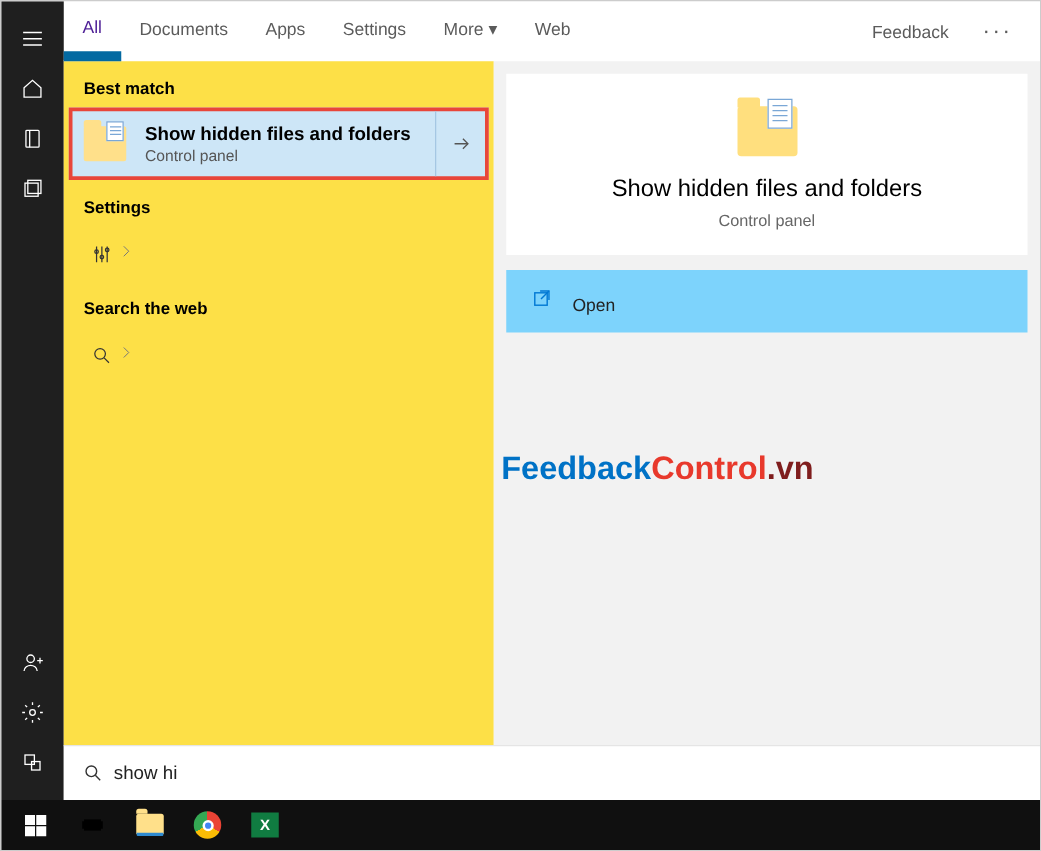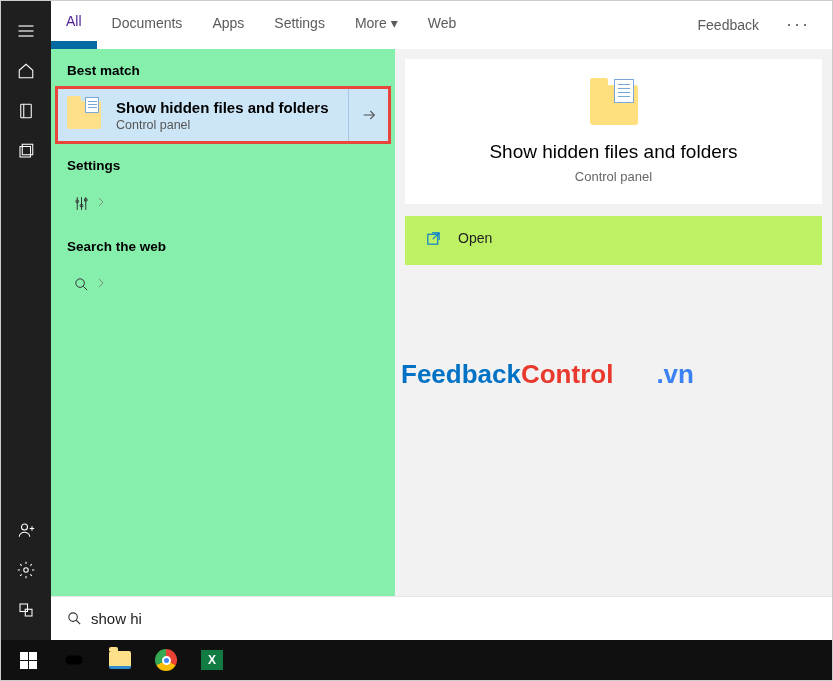--- a/index.html
+++ b/index.html
@@ -17,21 +17,21 @@
   
   .tabs { display:flex; align-items:center; height:48px; padding:0 10px 0 0; border-bottom:1px solid #fff; }
   .tab { padding:0 15px; height:48px; display:flex; align-items:center; color:#5b5b5b; font-size:14px; cursor:pointer; border-bottom:3px solid transparent; position:relative;}
   .tab.active { color:#4c1d95; font-weight:400; border-bottom:8px solid #0369a1; }
   .tab .caret { margin-left:4px; }
   .tabs-spacer { flex:1; }
   .feedback { font-size:14px; color:#5b5b5b; padding:0 15px; cursor:pointer;}
   .ellipsis { font-size:18px; color:#5b5b5b; padding:0 12px; cursor:pointer; letter-spacing:2px;}
   
   .columns { display:flex; flex:1; min-height:0; }
-  .left-col { width:344px; background:#86efac; display:flex; flex-direction:column; }
+  .left-col { width:344px; background:#fde047; display:flex; flex-direction:column; }
   .section-heading { padding:14px 16px 8px 16px; font-size:13.5px; font-weight:600; color:#000;}
   .best-match-row { margin:0 4px; display:flex; align-items:center; border:3px solid #e8463a; background:#cde6f7; height:58px; }
   .best-match-icon { width:44px; height:44px; margin-left:4px; display:flex; align-items:center; justify-content:center; position:relative;}
   .folder-icon { width:34px; height:28px; background:#ffe08a; border-radius:2px; position:relative; }
   .folder-icon::before { content:""; position:absolute; top:-5px; left:0; width:14px; height:6px; background:#ffe08a; border-radius:2px 2px 0 0;}
   .folder-icon .paper { position:absolute; top:-4px; right:2px; width:14px; height:16px; background:#fff; border:1px solid #7aa7d6;}
   .folder-icon .paper::after{content:"";position:absolute;top:3px;left:2px;width:9px;height:1px;background:#7aa7d6;box-shadow:0 3px 0 #7aa7d6,0 6px 0 #7aa7d6;}
   .best-match-text { flex:1; padding-left:10px; }
   .bm-title { font-size:15px; font-weight:600; color:#000;}
   .bm-sub { font-size:12.5px; color:#555; margin-top:2px;}
@@ -47,26 +47,26 @@
   .row-chev svg{width:12px;height:12px;stroke:#777;fill:none;stroke-width:1.6;}
   
   .right-col { flex:1; background:#f2f2f2; padding:10px 10px 10px 10px; display:flex; flex-direction:column;}
   .preview-card { background:#fff; padding:26px 20px 20px 20px; display:flex; flex-direction:column; align-items:center;}
   .preview-folder { width:48px; height:40px; background:#ffdf7e; border-radius:3px; position:relative; margin-bottom:16px;}
   .preview-folder::before{content:"";position:absolute;top:-7px;left:0;width:18px;height:8px;background:#ffdf7e;border-radius:2px 2px 0 0;}
   .preview-folder .paper{position:absolute;top:-6px;right:4px;width:20px;height:24px;background:#fff;border:1px solid #7aa7d6;}
   .preview-folder .paper::after{content:"";position:absolute;top:4px;left:3px;width:12px;height:1px;background:#7aa7d6;box-shadow:0 4px 0 #7aa7d6,0 8px 0 #7aa7d6,0 12px 0 #7aa7d6;}
   .preview-title { font-size:19px; font-weight:400; color:#000; text-align:center;}
   .preview-sub { font-size:13px; color:#666; margin-top:6px;}
-  .preview-card2 { background:#bef264; margin-top:12px; padding:14px 20px; display:flex; align-items:flex-start; cursor:pointer;}
+  .preview-card2 { background:#7dd3fc; margin-top:12px; padding:14px 20px; display:flex; align-items:flex-end; cursor:pointer;}
   .open-icon svg{width:17px;height:17px;stroke:#0078d4;fill:none;stroke-width:1.6;}
   .open-text{font-size:14px; margin-left:16px; color:#222;}
   
   .watermark { position:absolute; left:400px; top:358px; font-size:26px; font-weight:700; pointer-events:none; white-space:nowrap;}
-  .wm1{color:#0072c6;} .wm2{color:#e8392c;} .wm3{color:#3b82f6;margin-left:43px;}
+  .wm1{color:#0072c6;} .wm2{color:#e8392c;} .wm3{color:#7f1d1d;}
   
   .search-bar { height:44px; background:#fff; border-top:1px solid #e5e5e5; display:flex; align-items:center; padding-left:6px;}
   .search-bar .si { width:34px; display:flex; align-items:center; justify-content:center;}
   .search-bar svg{width:17px;height:17px;stroke:#333;fill:none;stroke-width:1.6;}
   .search-input { flex:1; border:none; outline:none; font-size:15px; color:#222;}
   .search-input::placeholder{color:#bdbdbd;}
   
   .taskbar { height:40px; background:#101010; display:flex; align-items:center; padding:0 4px;}
   .tb-item { width:46px; height:40px; display:flex; align-items:center; justify-content:center; cursor:pointer;}
   .tb-item svg{width:18px;height:18px;}

